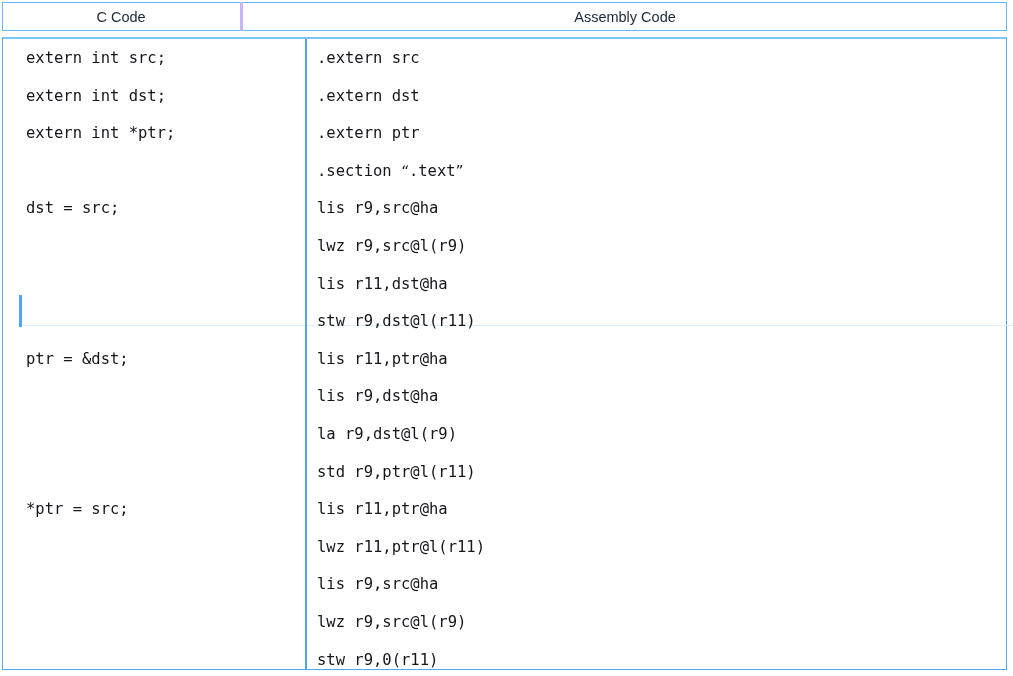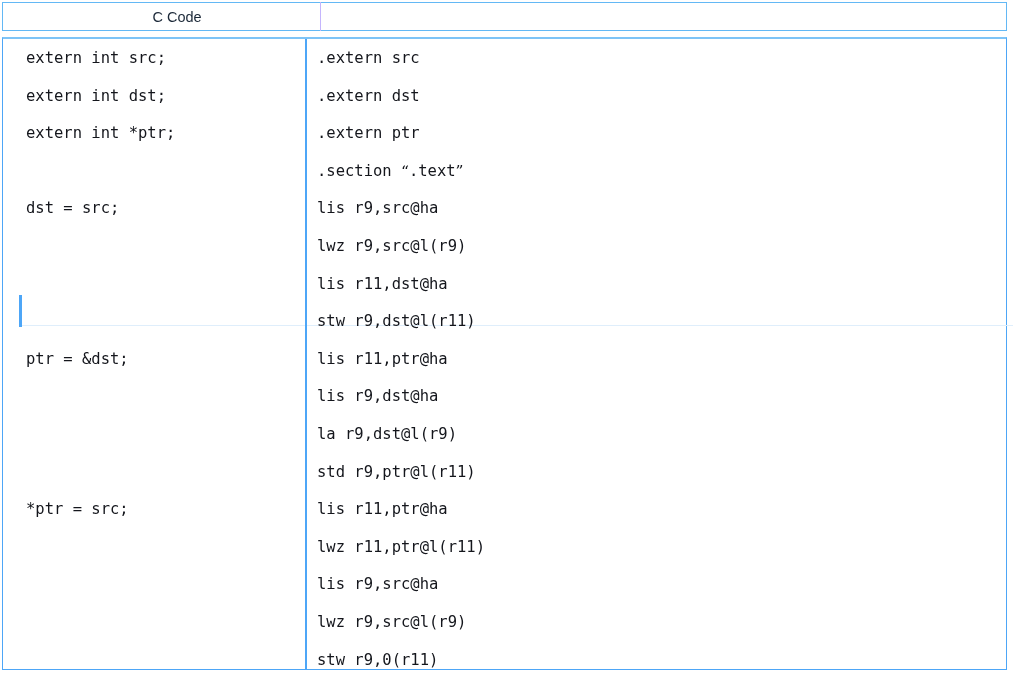--- a/index.html
+++ b/index.html
@@ -56,23 +56,22 @@
     display: flex;
     align-items: center;
     justify-content: center;
     font-family: "Liberation Sans", sans-serif;
     font-size: 14.5px;
     color: #1b2838;
     box-sizing: border-box;
     height: 100%;
   }
   .header-cell.c-col {
-    width: 287px;
-    border-right: 1px solid #c4b5fd;
-    margin-left: 32px;
+    width: 241px;
+    border-right: 3px solid #c4b5fd;
   }
   .header-cell.asm-col {
     flex: 1;
   }
 
   
   .body-grid {
     position: absolute;
     left: 20px;
     top: 40px;
@@ -136,20 +135,21 @@
 </head>
 <body>
 
 <div class="table-wrap">
 
   <div class="frame-header"></div>
   <div class="frame-body"></div>
 
   <div class="header-row">
     <div class="header-cell c-col">C Code</div>
+    <div class="header-cell asm-col">Assembly Code</div>
   </div>
 
   <div class="body-grid">
 
     <div class="col-divider"></div>
     <div class="row-sep sep1"></div>
 
     <div class="seam-tick left"></div>
     <div class="seam-tick midA"></div>
     <div class="seam-tick rightA"></div>

